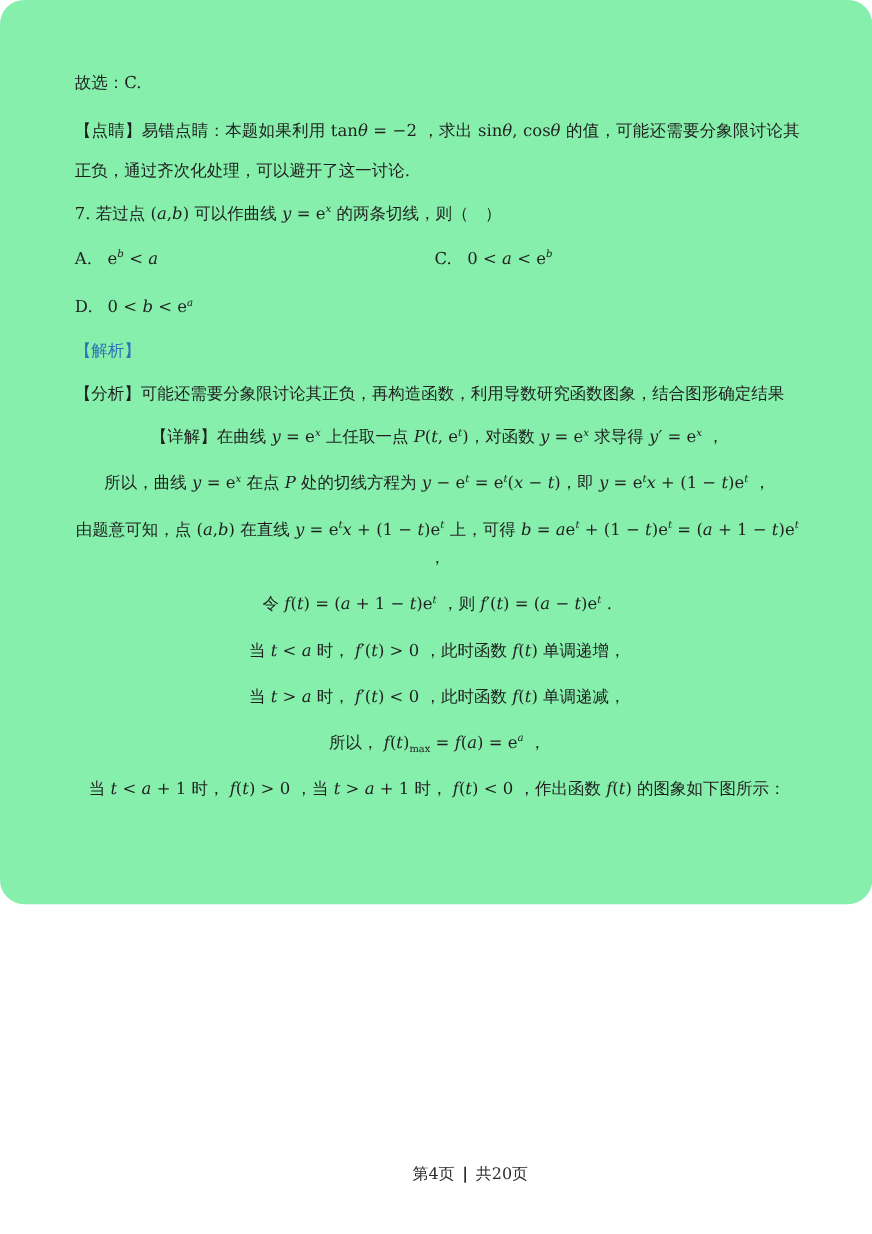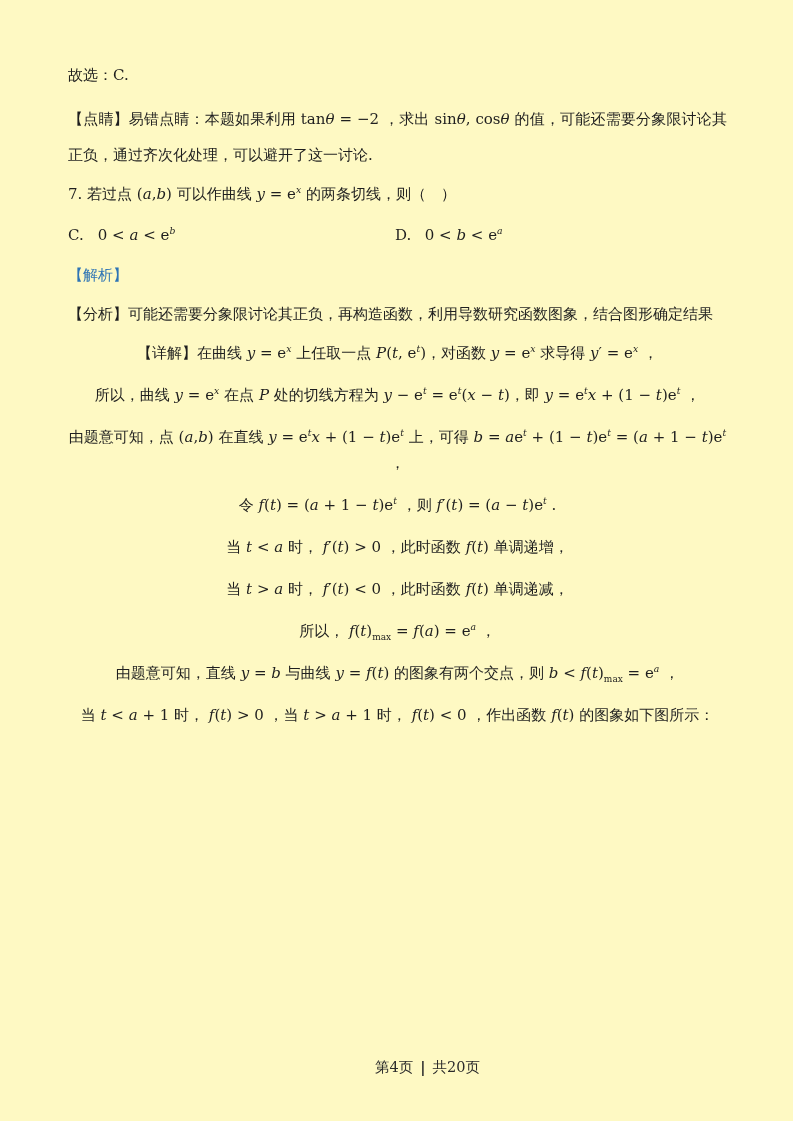--- a/index.html
+++ b/index.html
@@ -8,22 +8,23 @@
     background: #ffffff;
     width: 793px;
     height: 1122px;
     overflow: hidden;
     font-family: "DejaVu Serif", "Liberation Serif", serif;
     color: #1f1f1f;
   }
   .page {
     position: relative;
     width: 793px;
-    height: 1121px;
-    background: #fef9c3;
+    height: 822px;
+    background: #86efac;
+    border-radius: 22px;
   }
   .content {
     position: absolute;
     left: 68px;
     top: 62px;
     width: 659px;
   }
   .line {
     font-size: 15px;
     line-height: 26px;
@@ -93,20 +94,24 @@
   <div class="content">
 
     <p class="line">故选：C.</p>
 
     <p class="line wrap">【点睛】易错点睛：本题如果利用 tan<i>θ</i> = −2 ，求出 sin<i>θ</i>, cos<i>θ</i> 的值，可能还需要分象限讨论其正负，通过齐次化处理，可以避开了这一讨论.</p>
 
     <p class="line math">7. 若过点 (<i>a</i>,<i>b</i>) 可以作曲线 <i>y</i> = e<sup><i>x</i></sup> 的两条切线，则（　）</p>
 
     <div class="options">
       <div class="option math">
+        <span class="opt-label">A.</span>
+        <span>e<sup><i>b</i></sup> &lt; <i>a</i></span>
+      </div>
+      <div class="option math">
         <span class="opt-label">C.</span>
         <span>0 &lt; <i>a</i> &lt; e<sup><i>b</i></sup></span>
       </div>
       <div class="option math">
         <span class="opt-label">D.</span>
         <span>0 &lt; <i>b</i> &lt; e<sup><i>a</i></sup></span>
       </div>
     </div>
 
 
@@ -116,21 +121,20 @@
 
     <p class="line">【分析】可能还需要分象限讨论其正负，再构造函数，利用导数研究函数图象，结合图形确定结果</p>
 
     <p class="line detail math">【详解】在曲线 <i>y</i> = e<sup><i>x</i></sup> 上任取一点 <i>P</i>(<i>t</i>, e<sup><i>t</i></sup>)，对函数 <i>y</i> = e<sup><i>x</i></sup> 求导得 <i>y</i>′ = e<sup><i>x</i></sup> ，</p>
     <p class="line detail math">所以，曲线 <i>y</i> = e<sup><i>x</i></sup> 在点 <i>P</i> 处的切线方程为 <i>y</i> − e<sup><i>t</i></sup> = e<sup><i>t</i></sup>(<i>x</i> − <i>t</i>)，即 <i>y</i> = e<sup><i>t</i></sup><i>x</i> + (1 − <i>t</i>)e<sup><i>t</i></sup> ，</p>
     <p class="line detail math">由题意可知，点 (<i>a</i>,<i>b</i>) 在直线 <i>y</i> = e<sup><i>t</i></sup><i>x</i> + (1 − <i>t</i>)e<sup><i>t</i></sup> 上，可得 <i>b</i> = <i>a</i>e<sup><i>t</i></sup> + (1 − <i>t</i>)e<sup><i>t</i></sup> = (<i>a</i> + 1 − <i>t</i>)e<sup><i>t</i></sup> ，</p>
     <p class="line detail math">令 <i>f</i>(<i>t</i>) = (<i>a</i> + 1 − <i>t</i>)e<sup><i>t</i></sup> ，则 <i>f</i>′(<i>t</i>) = (<i>a</i> − <i>t</i>)e<sup><i>t</i></sup> .</p>
     <p class="line detail math">当 <i>t</i> &lt; <i>a</i> 时， <i>f</i>′(<i>t</i>) &gt; 0 ，此时函数 <i>f</i>(<i>t</i>) 单调递增，</p>
     <p class="line detail math">当 <i>t</i> &gt; <i>a</i> 时， <i>f</i>′(<i>t</i>) &lt; 0 ，此时函数 <i>f</i>(<i>t</i>) 单调递减，</p>
     <p class="line detail math">所以， <i>f</i>(<i>t</i>)<sub>max</sub> = <i>f</i>(<i>a</i>) = e<sup><i>a</i></sup> ，</p>
-    <p class="line detail math">由题意可知，直线 <i>y</i> = <i>b</i> 与曲线 <i>y</i> = <i>f</i>(<i>t</i>) 的图象有两个交点，则 <i>b</i> &lt; <i>f</i>(<i>t</i>)<sub>max</sub> = e<sup><i>a</i></sup> ，</p>
     <p class="line detail math">当 <i>t</i> &lt; <i>a</i> + 1 时， <i>f</i>(<i>t</i>) &gt; 0 ，当 <i>t</i> &gt; <i>a</i> + 1 时， <i>f</i>(<i>t</i>) &lt; 0 ，作出函数 <i>f</i>(<i>t</i>) 的图象如下图所示：</p>
 
   </div>
 
   <div class="footer">
     <span>第4页</span><span class="sep">|</span><span>共20页</span>
   </div>
 </div>
 
 </body></html>

